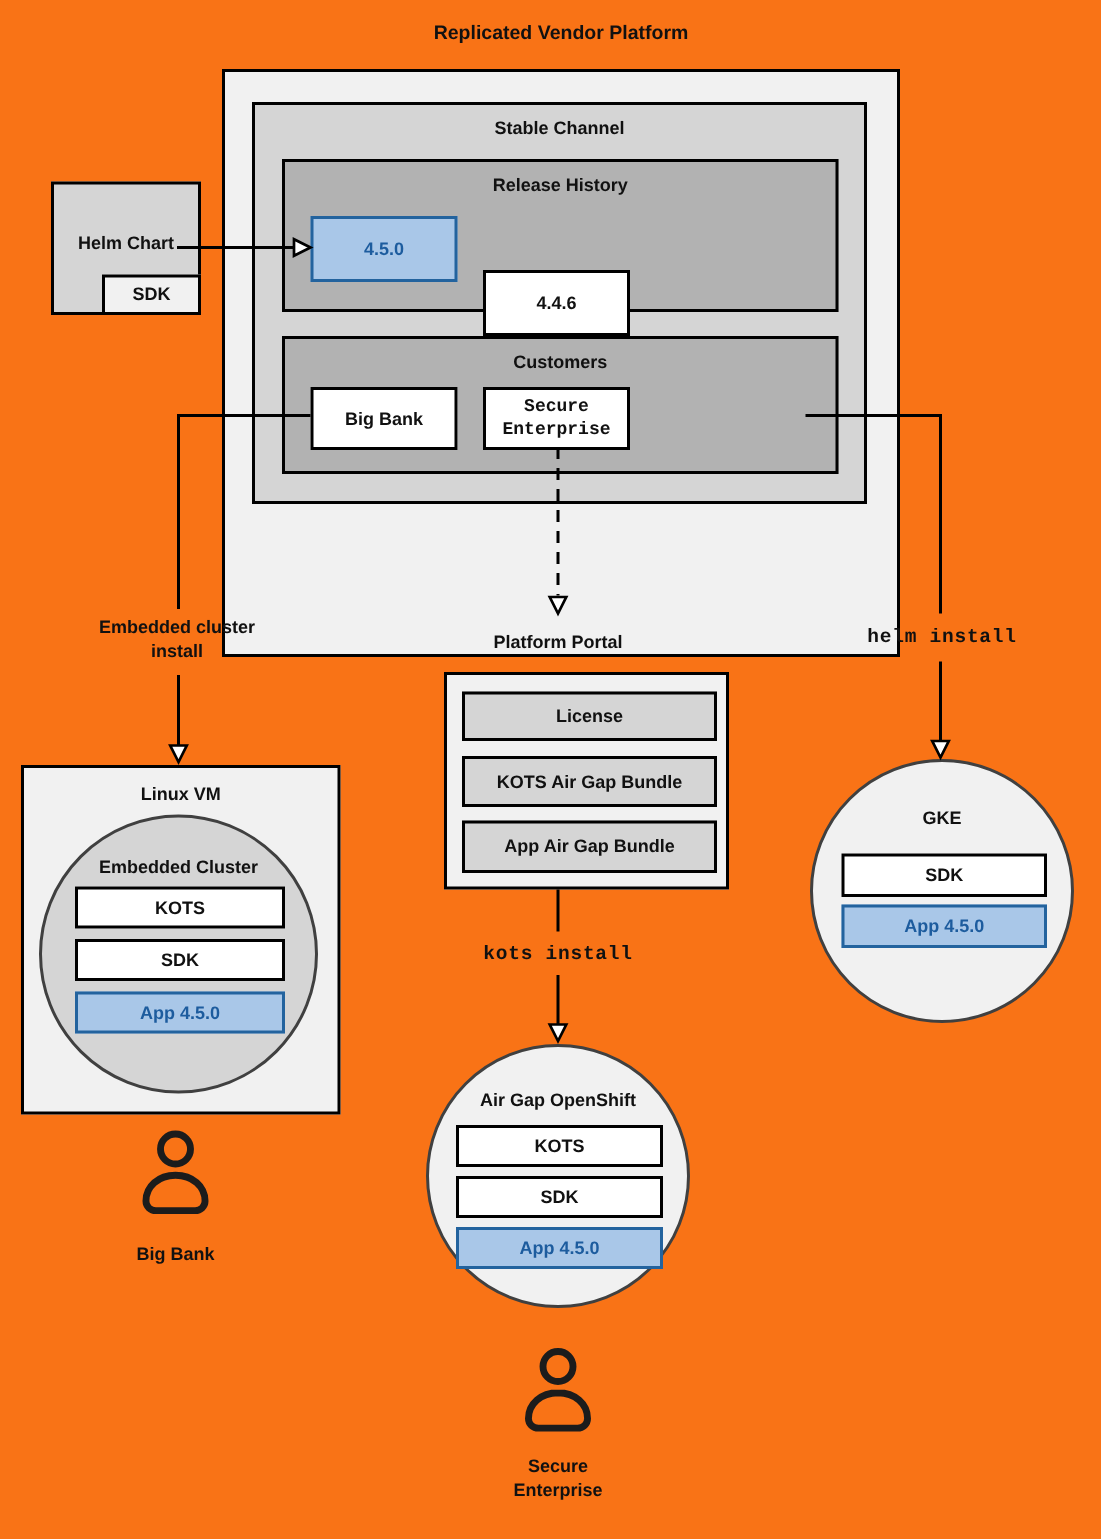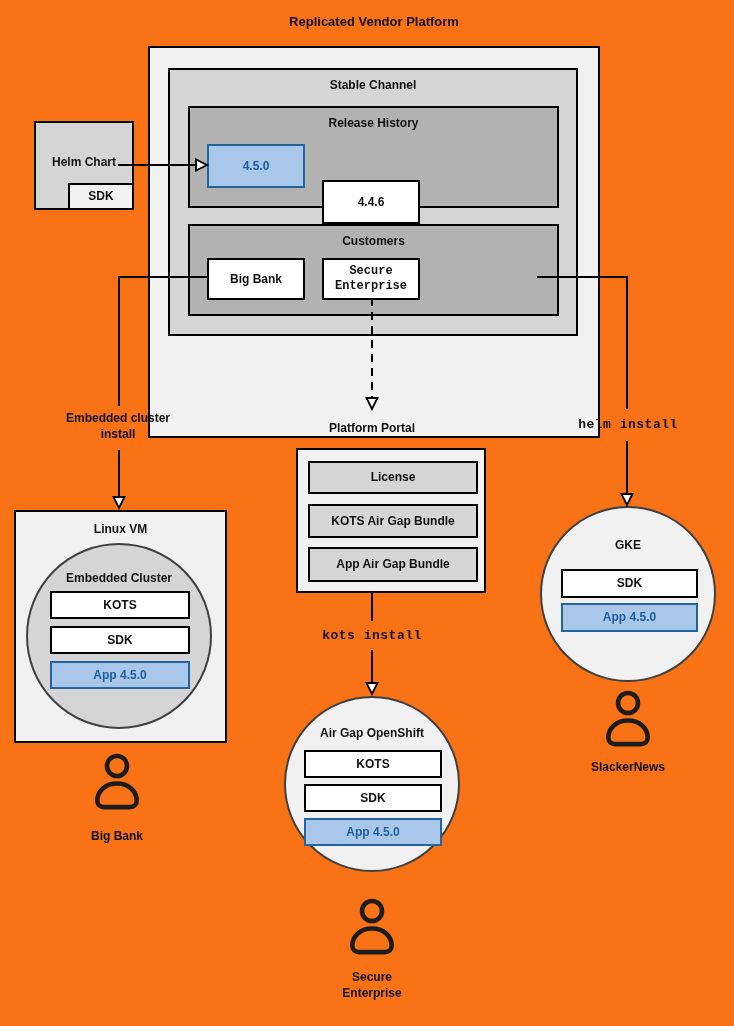--- a/index.html
+++ b/index.html
@@ -100,27 +100,20 @@
       <span style="display:block;">Enterprise</span>
     </div>
   </div>
 
   <div class="circle fill-light" style="left:540px;top:506px;width:176px;height:176px;">
     <div class="box-label" style="top:30px;">GKE</div>
     <div class="box node fill-white" style="left:19px;top:61px;width:137px;height:29px;">SDK</div>
     <div class="box node highlight" style="left:19px;top:95px;width:137px;height:29px;">App 4.5.0</div>
   </div>
 
-  <div class="person" style="left:578px;top:690px;width:100px;">
-    <svg width="50" height="58" viewBox="0 0 50 58">
-      <circle cx="25" cy="13" r="10" fill="none" stroke="#1c1c1c" stroke-width="4.6"></circle>
-      <path d="M25 30.5 c-11.3 0-19.7 7.4-19.7 17.2 c0 3.7 3 6.4 6.6 6.4 h26.2 c3.6 0 6.6-2.7 6.6-6.4 c0-9.8-8.4-17.2-19.7-17.2 z" fill="none" stroke="#1c1c1c" stroke-width="4.6"></path>
-    </svg>
-    <div class="name" style="margin-top:12px;">SlackerNews</div>
-  </div>
 
   <svg id="wires">
 
     <path d="M118 165 H196" stroke="#000" stroke-width="2" fill="none"></path>
     <polygon points="207,165 196,159.5 196,170.5" fill="#fff" stroke="#000" stroke-width="1.8"></polygon>
 
     <path d="M207 277 H119 V406" stroke="#000" stroke-width="2" fill="none"></path>
     <path d="M119 450 V497" stroke="#000" stroke-width="2" fill="none"></path>
     <polygon points="119,508 113.5,497 124.5,497" fill="#fff" stroke="#000" stroke-width="1.8"></polygon>
 

